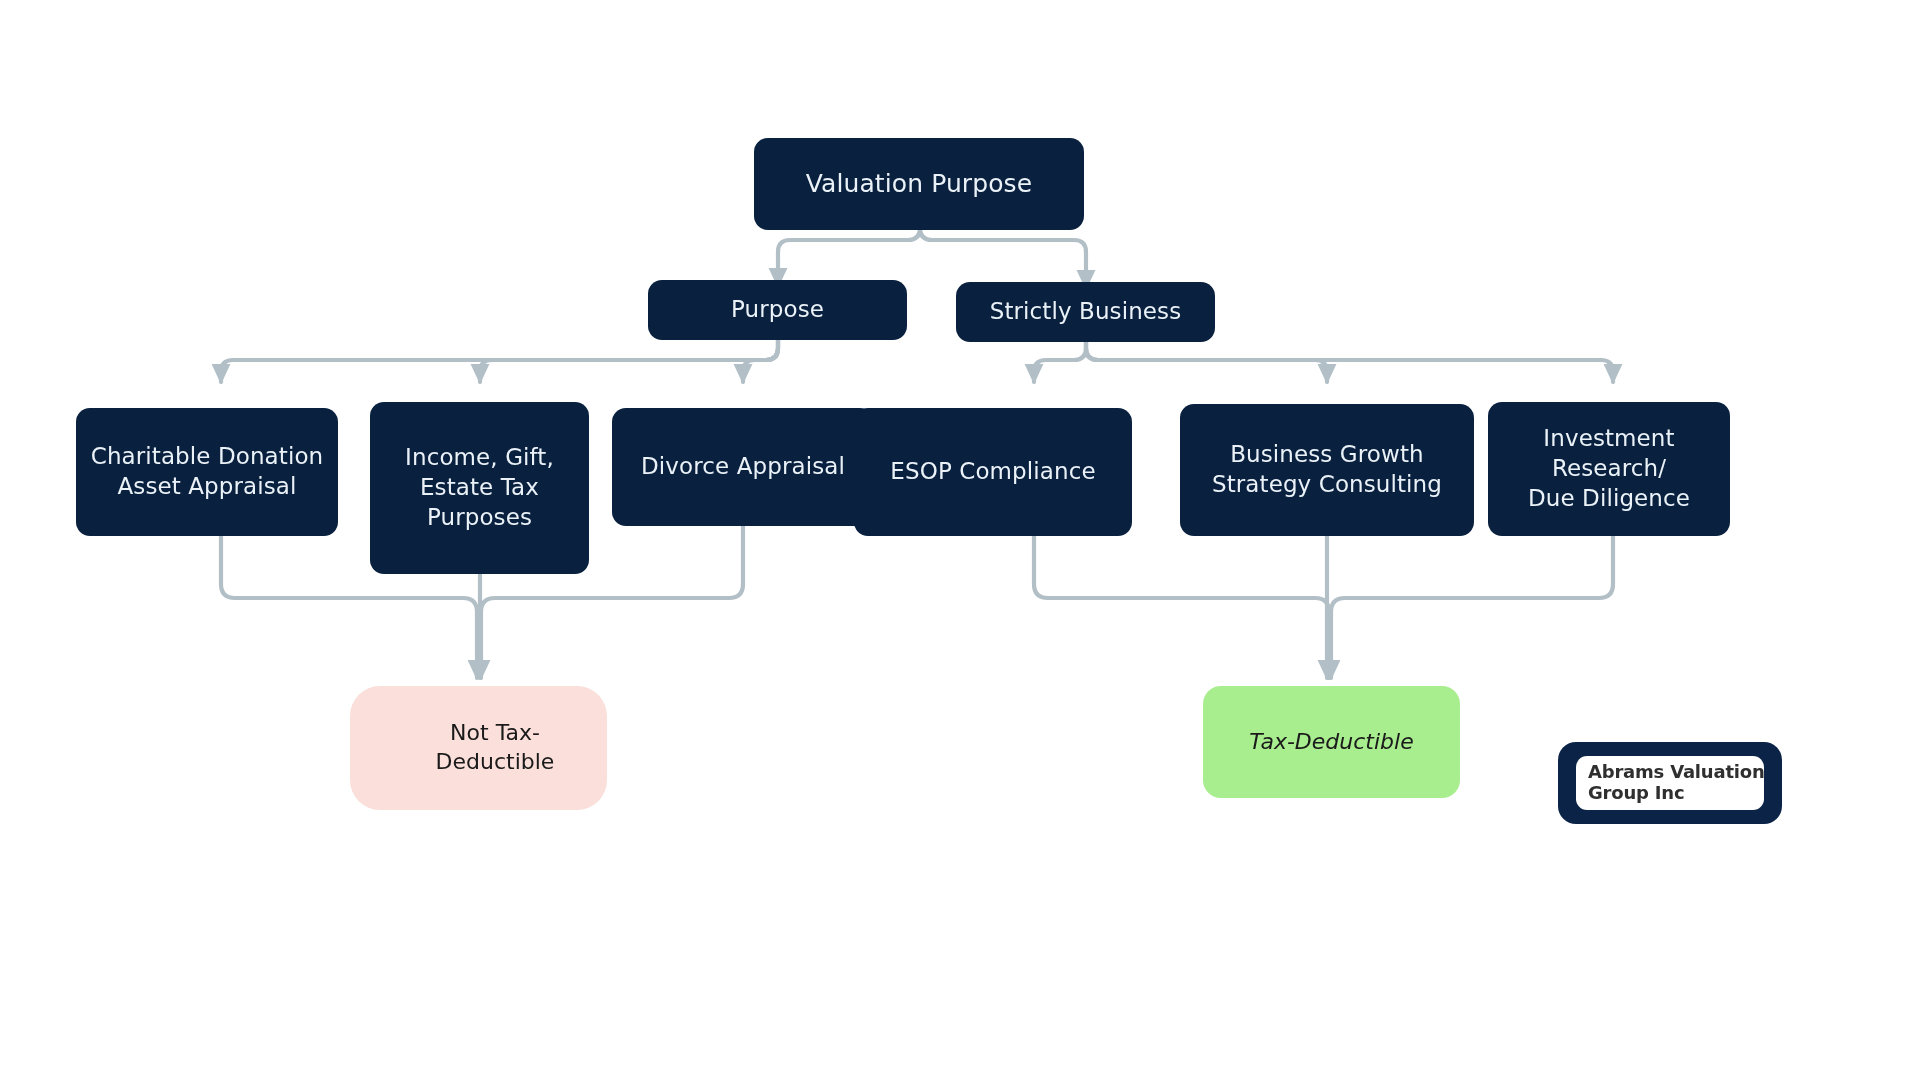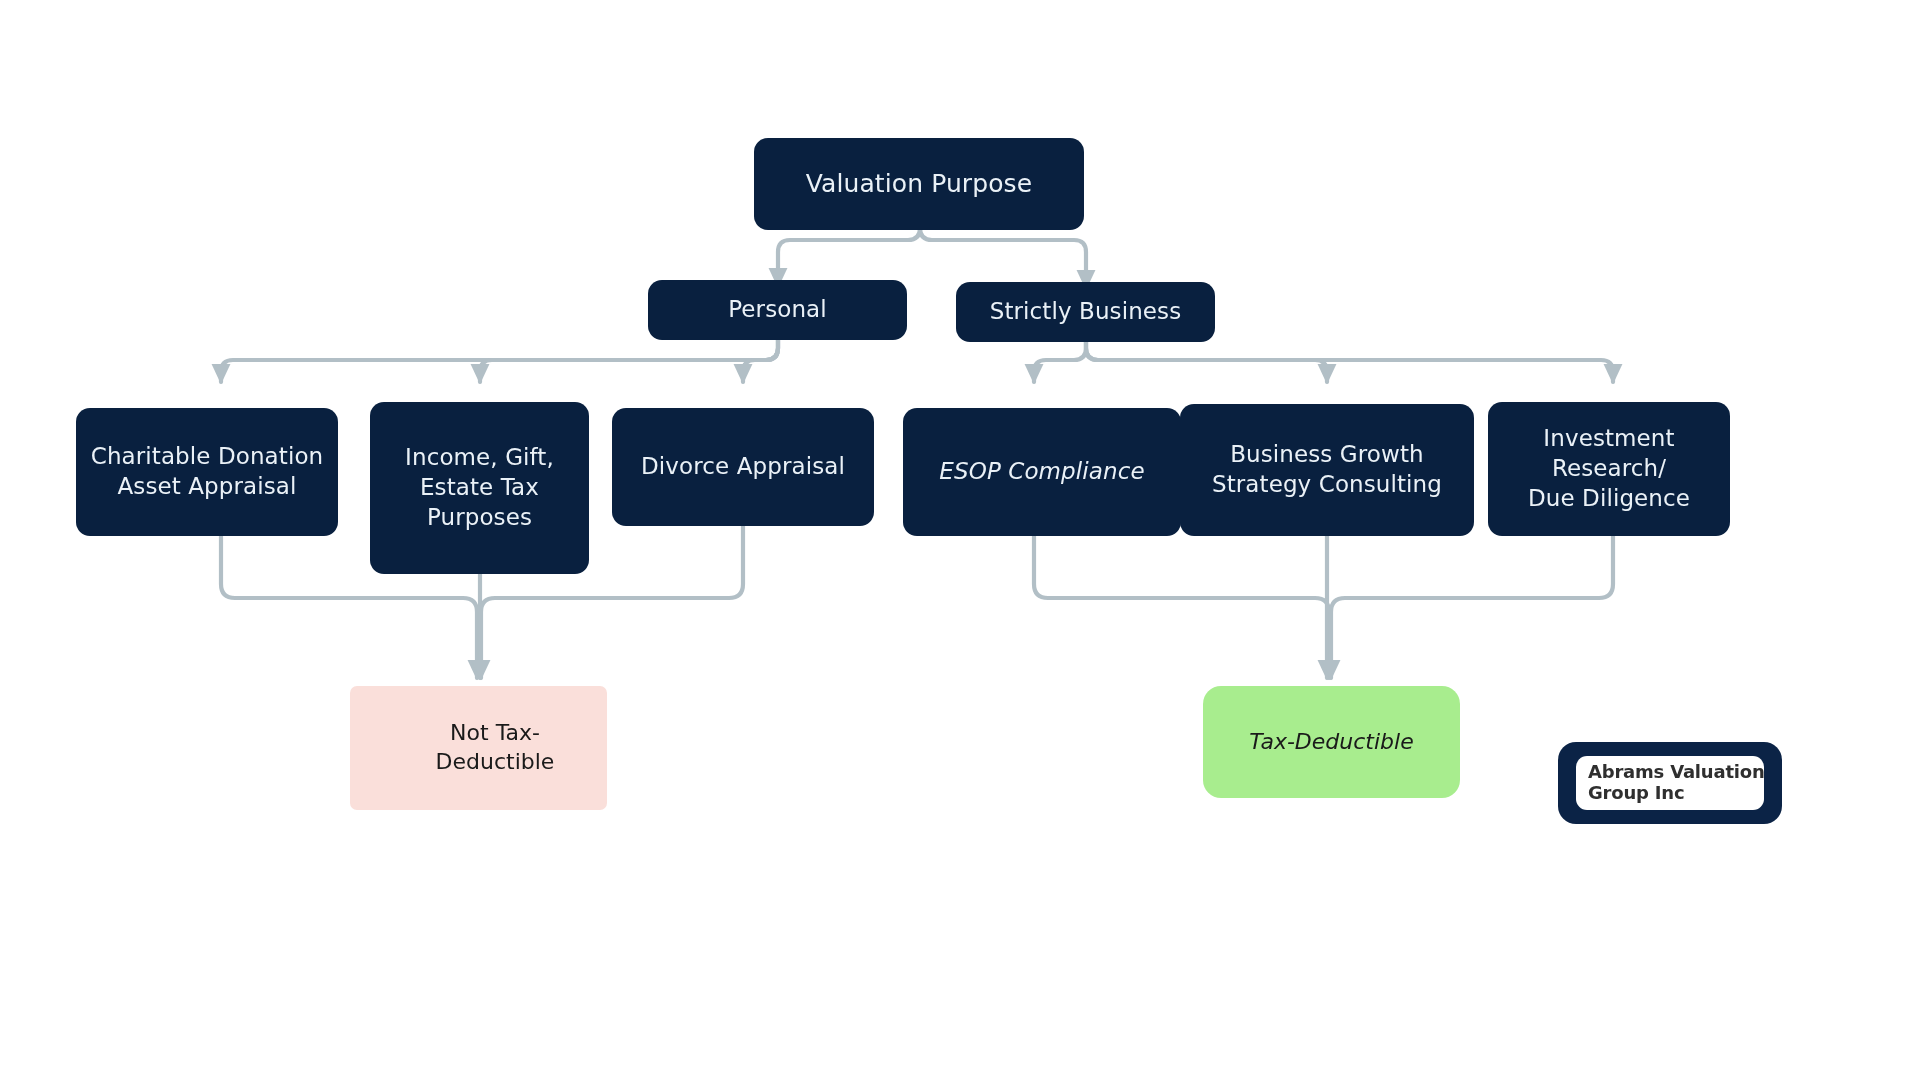--- a/index.html
+++ b/index.html
@@ -46,21 +46,21 @@
     color: #eaf1f7;
     font-size: 23px;
     font-weight: 400;
     letter-spacing: 0.1px;
     margin-top: 22px;
   }
   .node.pink {
     background: #fadfda;
     color: #1a1a1a;
     font-size: 22px;
-    border-radius: 7px;
+    border-radius: 30px;
     padding-left: 43px;
   }
   .node.green {
     background: #a8ed8e;
     color: #1a1a1a;
     font-size: 22px;
     border-radius: 18px;
   }
   .node.root {
     font-size: 25px;
@@ -134,40 +134,40 @@
       <path d="M 1327,514 L 1327,612 L 1327,678"></path>
       <path d="M 1613,514 L 1613,584 Q 1613,598 1599,598 L 1345,598 Q 1331,598 1331,612 L 1331,678"></path>
     </g>
   </svg>
 
   <div class="node dark root" style="left:754px; top:116px; width:330px; height:92px;">
     <span>Valuation Purpose</span>
   </div>
 
   <div class="node dark" style="left:648px; top:258px; width:259px; height:60px;">
-    <span>Personal</span>
+    <span>Purpose</span>
   </div>
   <div class="node dark" style="left:956px; top:260px; width:259px; height:60px;">
     <span>Strictly Business</span>
   </div>
 
   <div class="node dark" style="left:76px; top:386px; width:262px; height:128px;">
     <span>Charitable Donation
 Asset Appraisal</span>
   </div>
   <div class="node dark" style="left:370px; top:380px; width:219px; height:172px;">
     <span>Income, Gift,
 Estate Tax
 Purposes</span>
   </div>
   <div class="node dark" style="left:612px; top:386px; width:262px; height:118px;">
     <span>Divorce Appraisal</span>
   </div>
 
-  <div class="node dark" style="left:903px; top:386px; width:278px; height:128px;font-style:italic;">
+  <div class="node dark" style="left:854px; top:386px; width:278px; height:128px;">
     <span>ESOP Compliance</span>
   </div>
   <div class="node dark" style="left:1180px; top:382px; width:294px; height:132px;">
     <span>Business Growth
 Strategy Consulting</span>
   </div>
   <div class="node dark" style="left:1488px; top:380px; width:242px; height:134px;">
     <span>Investment
 Research/
 Due Diligence</span>

